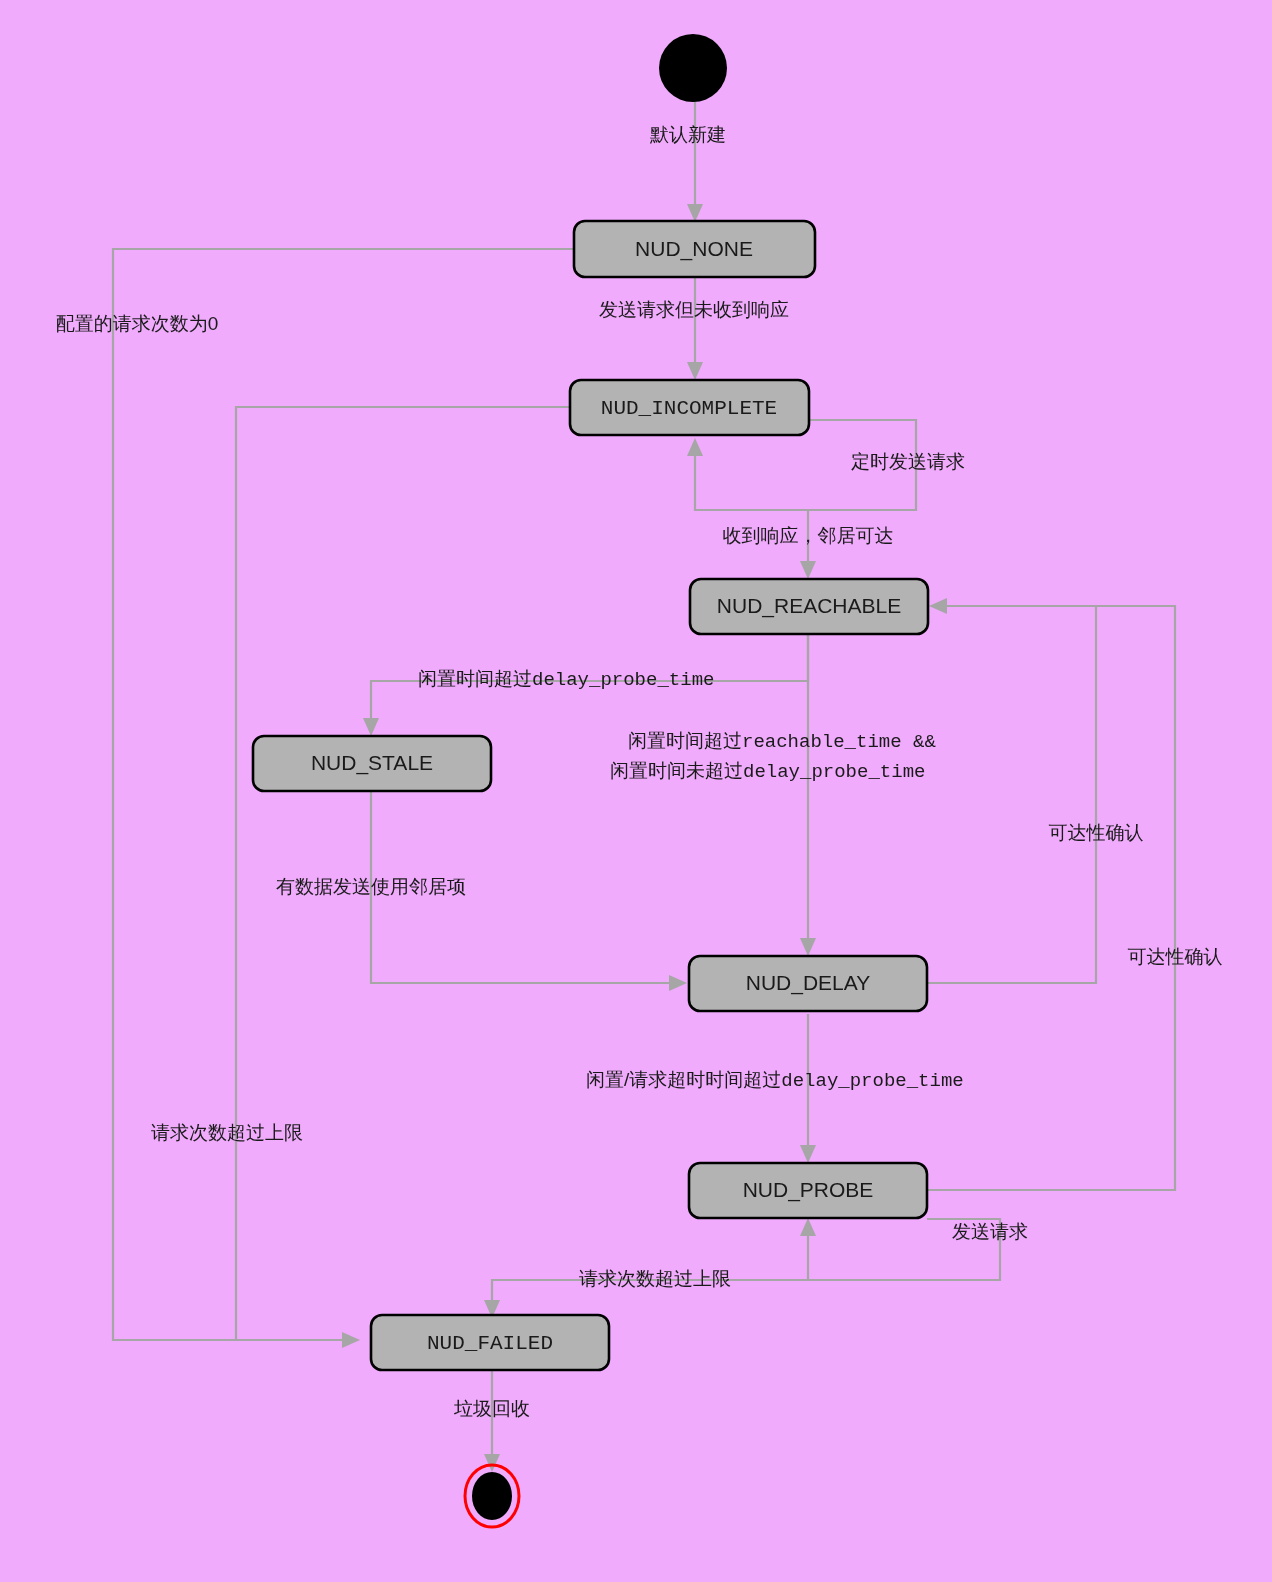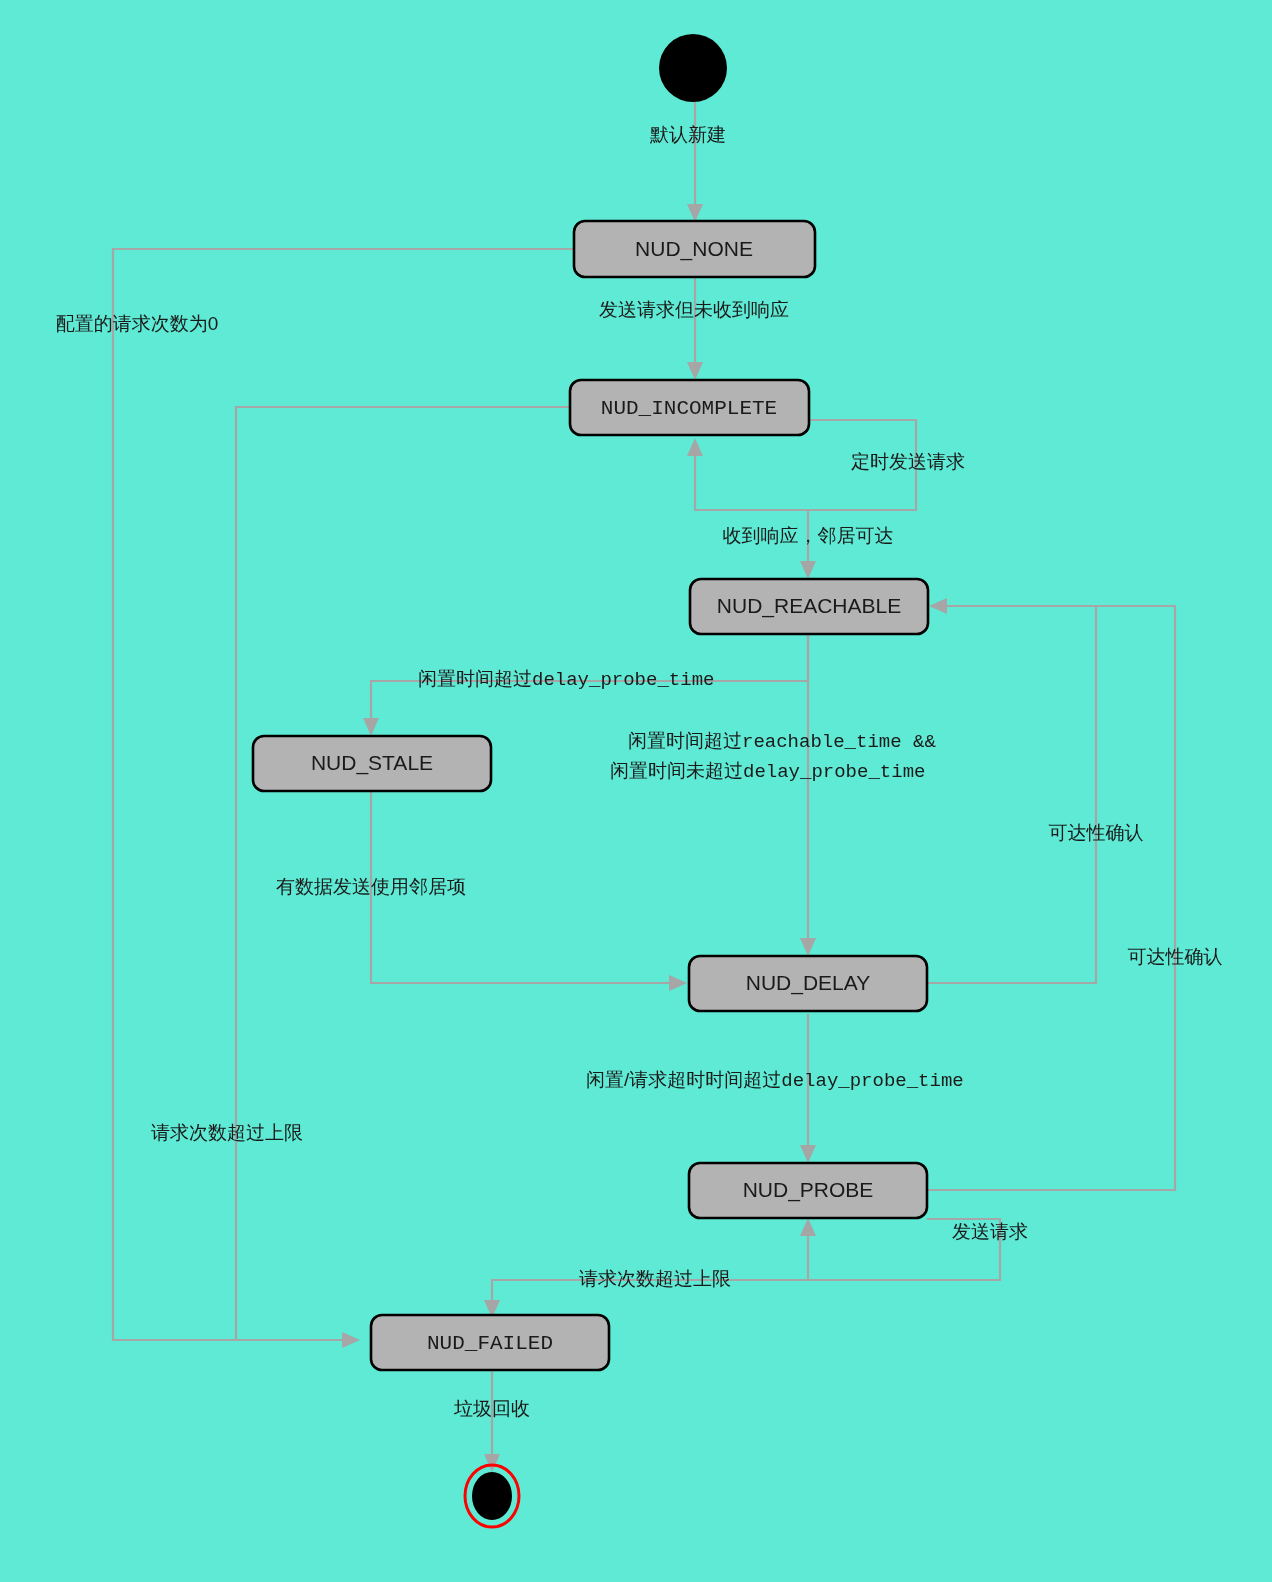--- a/index.html
+++ b/index.html
@@ -7,21 +7,21 @@
     padding: 0;
     background: #ffffff;
   }
   body {
     font-family: "Liberation Sans", sans-serif;
   }
   #diagram-root {
     position: relative;
     width: 1272px;
     height: 1582px;
-    background: #5eead4;
+    background: #f0abfc;
     overflow: hidden;
   }
   svg#state-diagram {
     display: block;
     width: 1272px;
     height: 1582px;
   }
   .state-box-rect {
     fill: #b3b3b3;
     stroke: #000000;

